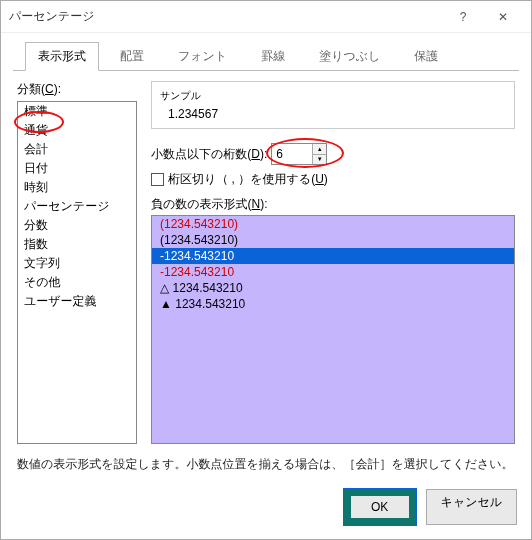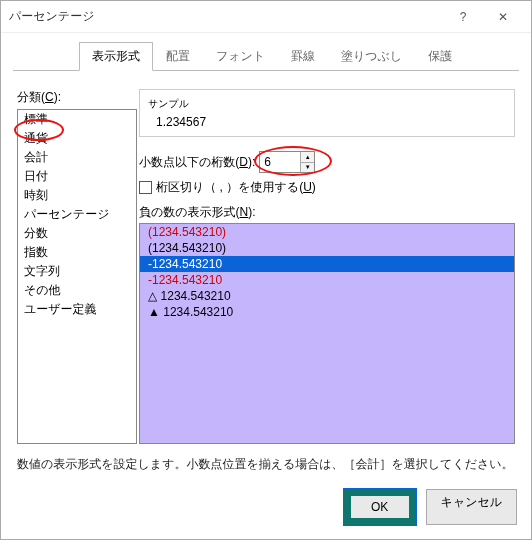--- a/index.html
+++ b/index.html
@@ -31,22 +31,21 @@
     width: 40px;
     height: 28px;
     display: flex;
     align-items: center;
     justify-content: center;
     color: #555;
   }
   .tabs {
     display: flex;
     padding: 8px 12px 0 24px;
-    gap: 0;
-    justify-content: center;
+    gap: 8px;
   }
   .tab {
     padding: 5px 12px 5px 12px;
     border: 1px solid transparent;
     color: #666;
     position: relative;
     top: 1px;
   }
   .tab.active {
     border: 1px solid #bbb;
@@ -59,23 +58,22 @@
     margin: 0 12px;
   }
   .content {
     flex: 1;
     padding: 10px 16px 6px 16px;
     display: flex;
     flex-direction: column;
   }
   .main-row {
     display: flex;
-    gap: 2px;
-    flex: 1;
-    margin-top: 8px;
+    gap: 14px;
+    flex: 1;
   }
   .left-col {
     width: 120px;
     display: flex;
     flex-direction: column;
   }
   .cat-label { margin-bottom: 3px; }
   .category-list {
     flex: 1;
     border: 1px solid #888;

